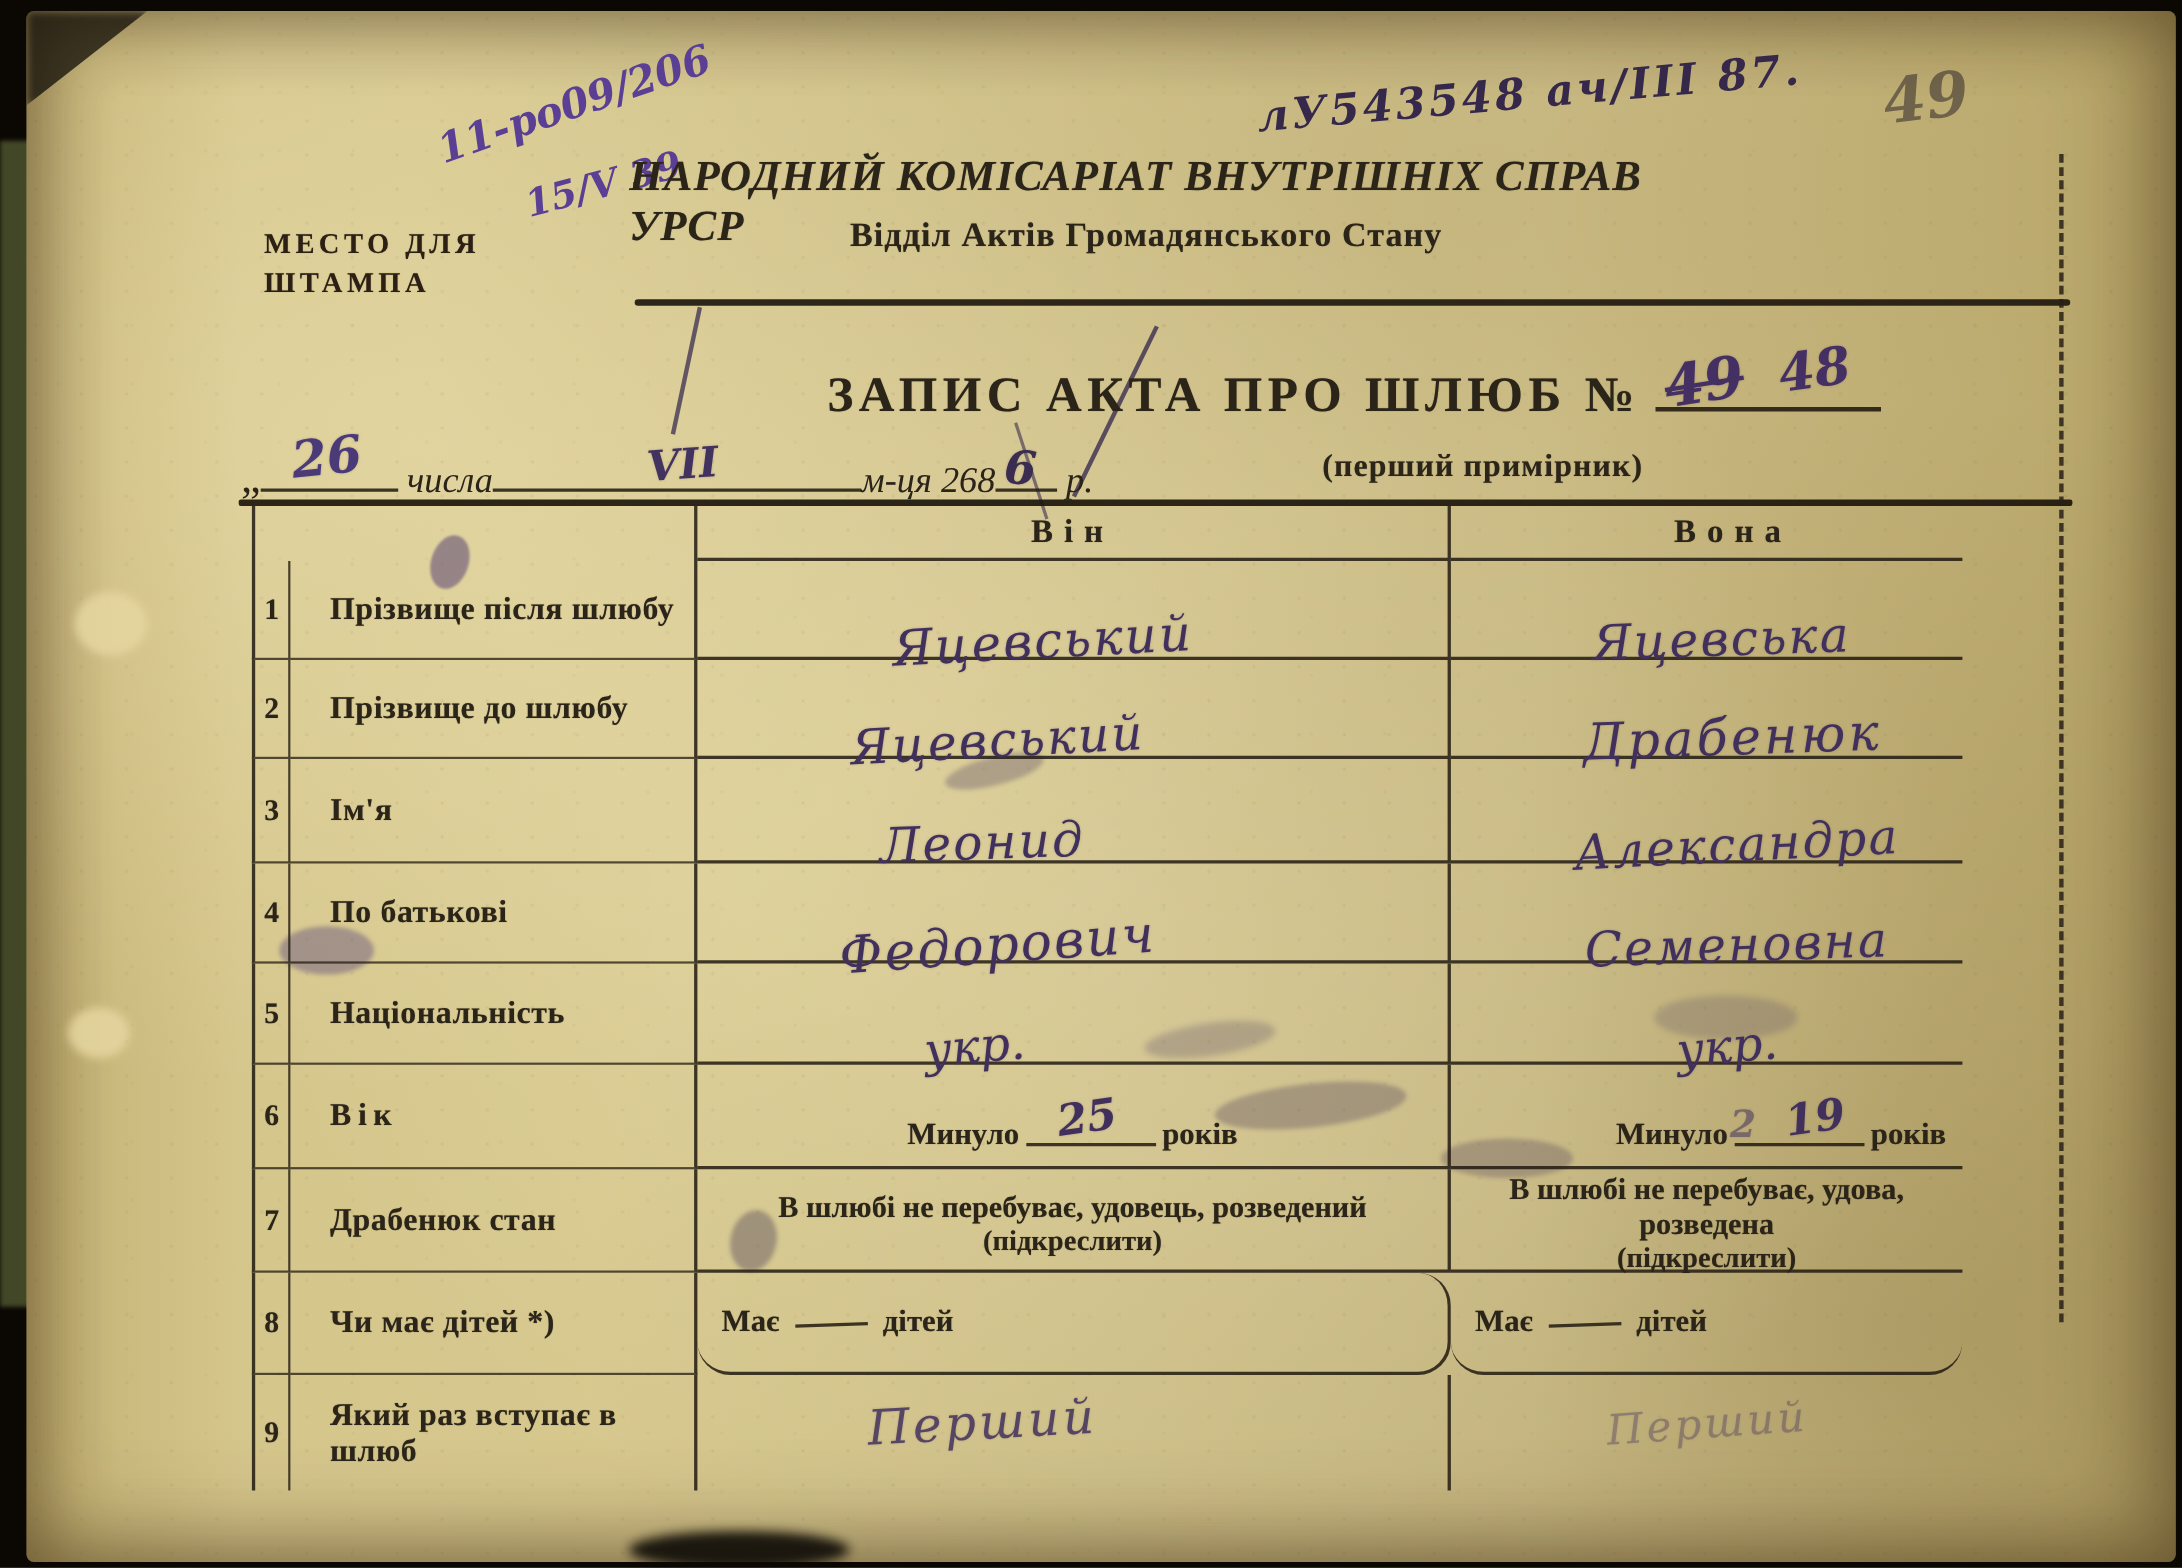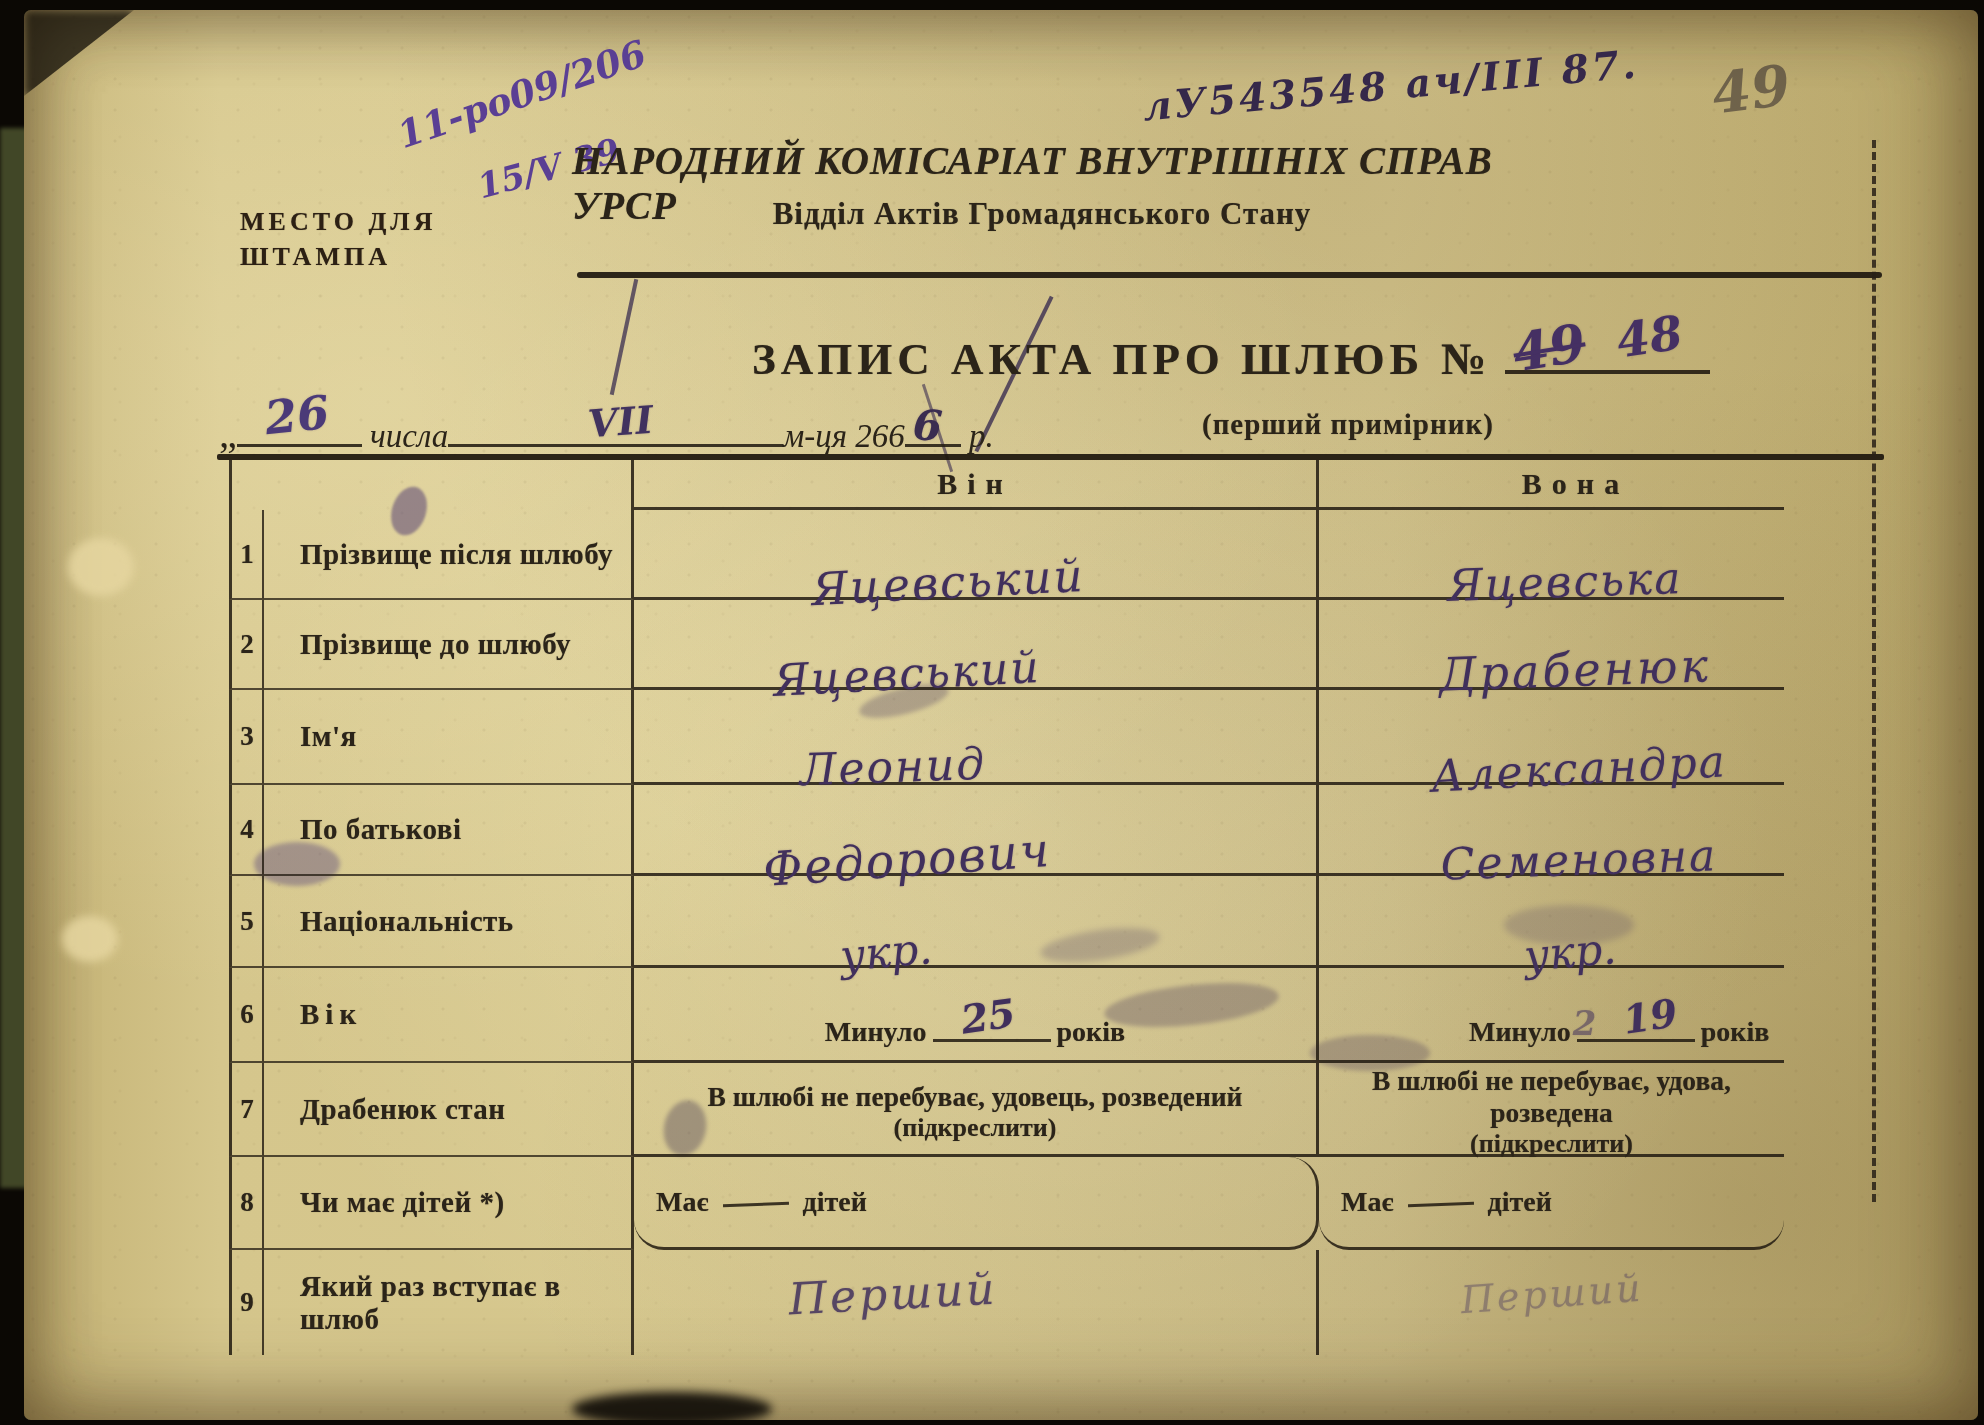--- a/index.html
+++ b/index.html
@@ -129,21 +129,21 @@
       <div>МЕСТО ДЛЯ</div>
       <div>ШТАМПА</div>
     </div>
 
     <div class="title-row">
       <span class="doc-title pr">ЗАПИС АКТА ПРО ШЛЮБ №</span><span class="num-blank"><span class="hand crossed">49</span><span class="hand num48">48</span></span>
     </div>
 
     <div class="date-row">
       <span class="q">„</span><span class="blank b1"><span class="hand hday">26</span></span>
-      <span>числа</span><span class="blank b2"><span class="hand hmonth">VII</span></span><span>м-ця 266</span><span class="blank b3"><span class="hand hyear">6</span></span>
+      <span>числа</span><span class="blank b2"><span class="hand hmonth">VII</span></span><span>м-ця 268</span><span class="blank b3"><span class="hand hyear">6</span></span>
       <span>р.</span>
     </div>
     <div class="copy-note pr">(перший примірник)</div>
 
     <div class="top-line"></div>
 
     <div class="grid">
       <div class="cell h-left"></div>
       <div class="cell h-him">
           <span class="pr hdr">Він</span>

